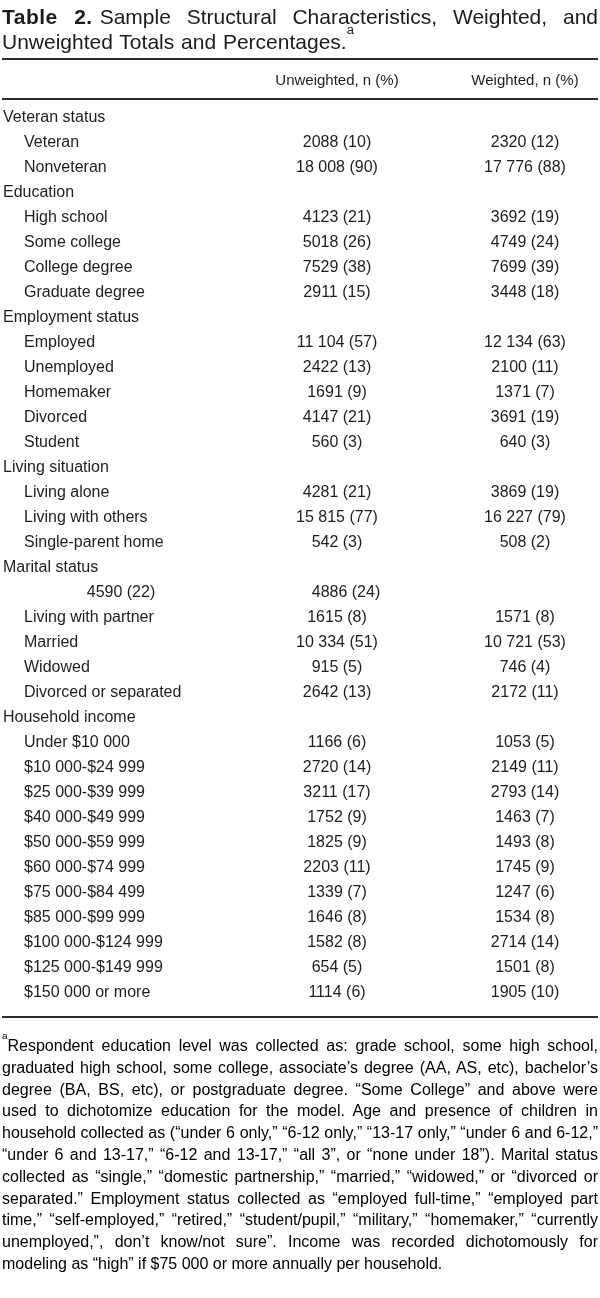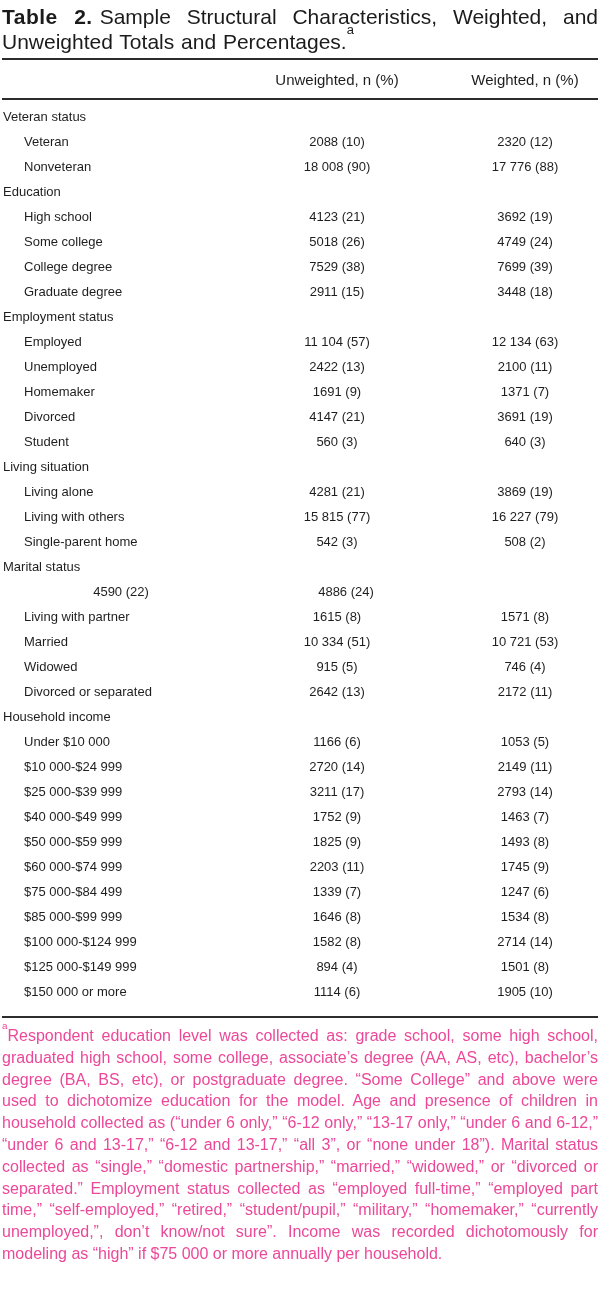--- a/index.html
+++ b/index.html
@@ -32,33 +32,33 @@
 
   .grid {
     display: grid;
     grid-template-columns: 238px 194px 164px;
     align-items: baseline;
   }
   .head-row { padding: 11px 0 10px 0; font-size: 15px; }
   .head-row .val-cell { white-space: nowrap; }
 
   .tbody { padding: 4px 0 12px 0; }
-  .row { line-height: 25px; font-size: 13px; white-space: nowrap; }
+  .row { line-height: 25px; font-size: 16px; white-space: nowrap; }
   .label-cell { text-align: left; overflow: hidden; }
   .group-label { padding-left: 1px; }
   .item-label { padding-left: 22px; }
   .val-cell { text-align: center; }
   .c2 { padding-left: 18px; }
 
   .footnote {
-    margin-top: 7px;
+    margin-top: 17px;
     font-size: 16px;
     line-height: 21.8px;
     text-align: justify;
-    color: #ec4899;
+    color: #000000;
   }
 </style>
 </head>
 <body>
 
 <div class="page">
 
   <p class="title"><span class="tnum">Table 2.</span><span>Sample Structural Characteristics, Weighted, and Unweighted Totals and Percentages.</span><sup class="fnmark">a</sup></p>
 
   <div class="rule"></div>
@@ -236,21 +236,21 @@
         <div class="val-cell c1">1646 (8)</div>
         <div class="val-cell c2">1534 (8)</div>
       </div>
       <div class="grid row">
         <div class="label-cell item-label">$100 000-$124 999</div>
         <div class="val-cell c1">1582 (8)</div>
         <div class="val-cell c2">2714 (14)</div>
       </div>
       <div class="grid row">
         <div class="label-cell item-label">$125 000-$149 999</div>
-        <div class="val-cell c1">894 (4)</div>
+        <div class="val-cell c1">654 (5)</div>
         <div class="val-cell c2">1501 (8)</div>
       </div>
       <div class="grid row">
         <div class="label-cell item-label">$150 000 or more</div>
         <div class="val-cell c1">1114 (6)</div>
         <div class="val-cell c2">1905 (10)</div>
       </div>
     </div>
 
   <div class="rule"></div>

